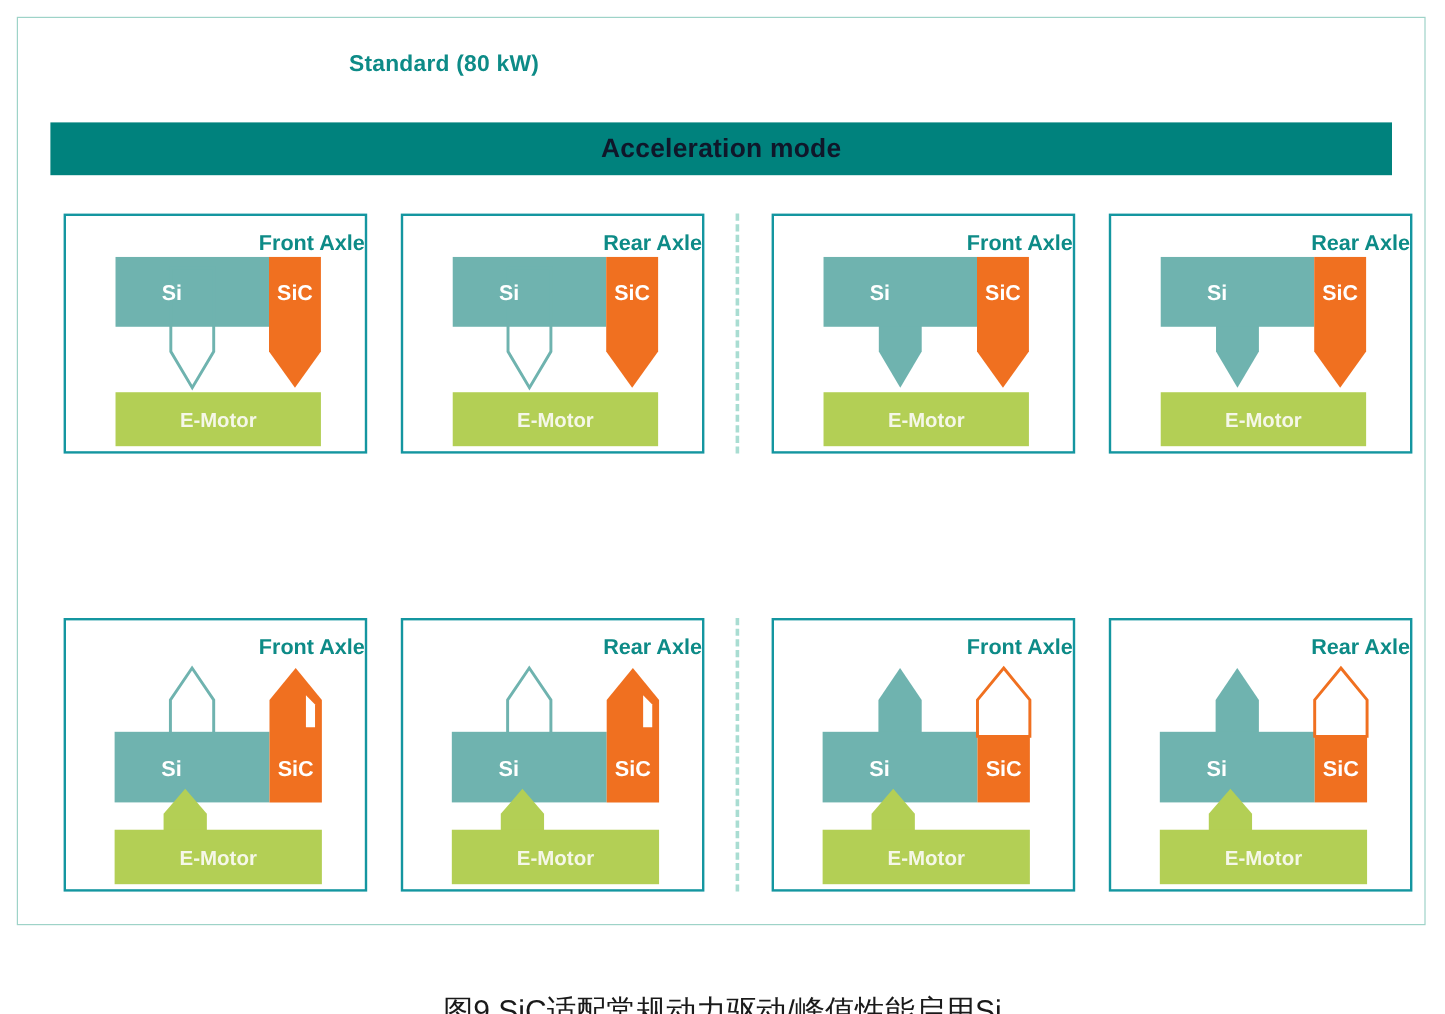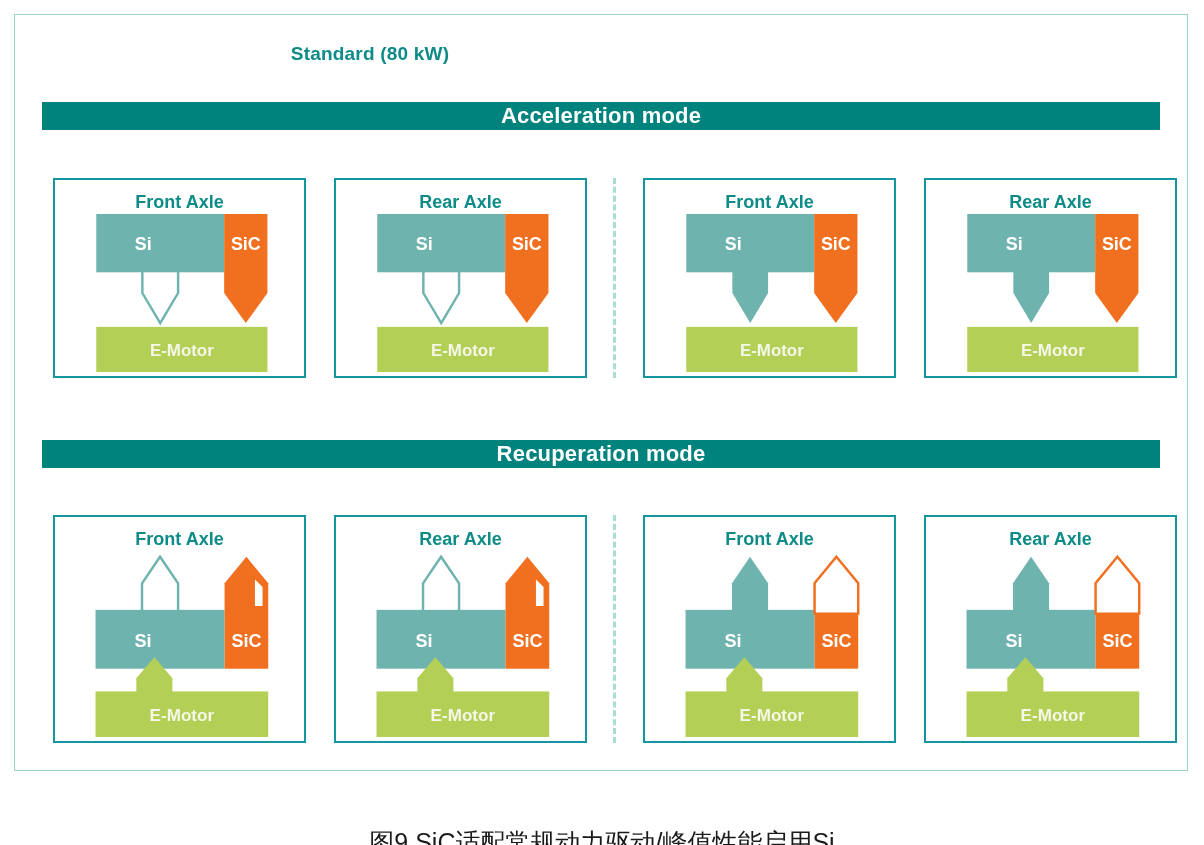--- a/index.html
+++ b/index.html
@@ -45,23 +45,23 @@
     white-space: nowrap;
   }
   .col-header.standard { left: 140px; width: 430px; }
   .col-header.peak     { left: 640px; width: 430px; }
 
   
   .mode-banner {
     position: absolute;
     left: 27px;
     width: 1118px;
-    height: 28px;
+    height: 44px;
     background: #00827d;
-    color: #ffffff;
+    color: #0f172a;
     font-size: 22px;
     font-weight: bold;
     display: flex;
     align-items: center;
     justify-content: center;
     letter-spacing: 0.2px;
   }
   .mode-banner.accel  { top: 87px; }
   .mode-banner.recup  { top: 425px; }
 
@@ -96,21 +96,21 @@
   .panel.p0 { left: 38px;  width: 253px; }
   .panel.p1 { left: 319px; width: 253px; }
   .panel.p2 { left: 628px; width: 253px; }
   .panel.p3 { left: 909px; width: 253px; }
 
   .axle-title {
     position: absolute;
     top: 12px;
     left: 0;
     width: 100%;
-    text-align: center;
+    text-align: right;
     color: #0d8b87;
     font-size: 18px;
     font-weight: bold;
   }
 
   
   .stack-svg {
     position: absolute;
     left: 0;
     top: 34px;
@@ -197,21 +197,20 @@
           <rect x="38" y="0" width="136" height="62" fill="#6fb3af"></rect>
           <polygon points="174,0 220,0 220,84 197,116 174,84" fill="#f07020"></polygon>
           <rect x="38" y="120" width="182" height="48" fill="#b3cf55"></rect>
           <text x="88" y="38" class="blk-label si" text-anchor="middle">Si</text>
           <text x="197" y="38" class="blk-label sic" text-anchor="middle">SiC</text>
           <text x="129" y="151" class="blk-label mot" text-anchor="middle">E-Motor</text>
         </svg>
       </div>
     </div>
 
-  <div class="mode-banner recup">Recuperation mode</div>
 
   <div class="panel-row recup" id="row-recup">
     <div class="divider"></div>
   <div class="panel p0">
         <div class="axle-title">Front Axle</div>
         <svg class="stack-svg" viewBox="0 0 253 196" preserveAspectRatio="xMidYMid meet">
           <polygon points="106,6 125,34 125,74 87,74 87,34" fill="none" stroke="#6fb3af" stroke-width="2.6"></polygon>
           <rect x="38" y="62" width="136" height="62" fill="#6fb3af"></rect>
           <polygon points="197,6 220,34 220,124 174,124 174,34" fill="#f07020"></polygon>
           <polygon points="206,30 214,38 214,58 206,58" fill="#ffffff"></polygon>

